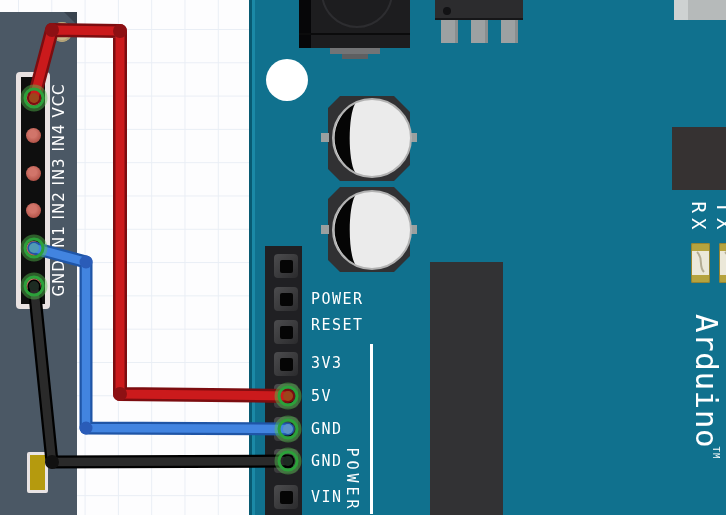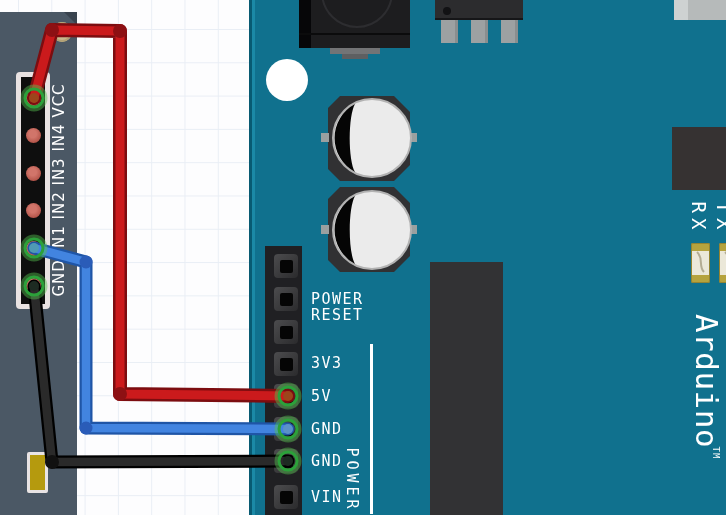--- a/index.html
+++ b/index.html
@@ -127,21 +127,21 @@
   <div class="socket" style="top:254px"></div>
   <div class="socket" style="top:287px"></div>
   <div class="socket" style="top:320px"></div>
   <div class="socket" style="top:352px"></div>
   <div class="socket" style="top:384px"></div>
   <div class="socket" style="top:417px"></div>
   <div class="socket" style="top:449px"></div>
   <div class="socket" style="top:485px"></div>
 
   <div class="lbl" style="left:311px;top:290px">POWER</div>
-  <div class="lbl" style="left:311px;top:306px">RESET</div>
+  <div class="lbl" style="left:311px;top:316px">RESET</div>
   <div class="lbl" style="left:311px;top:354px">3V3</div>
   <div class="lbl" style="left:311px;top:387px">5V</div>
   <div class="lbl" style="left:311px;top:420px">GND</div>
   <div class="lbl" style="left:311px;top:452px">GND</div>
   <div class="lbl" style="left:311px;top:488px">VIN</div>
 
   <div class="abs vline"></div>
   <div class="lbl rot90" style="left:317px;top:471px;width:70px;letter-spacing:4px">POWER</div>
 
   <div class="abs bigrect"></div>

